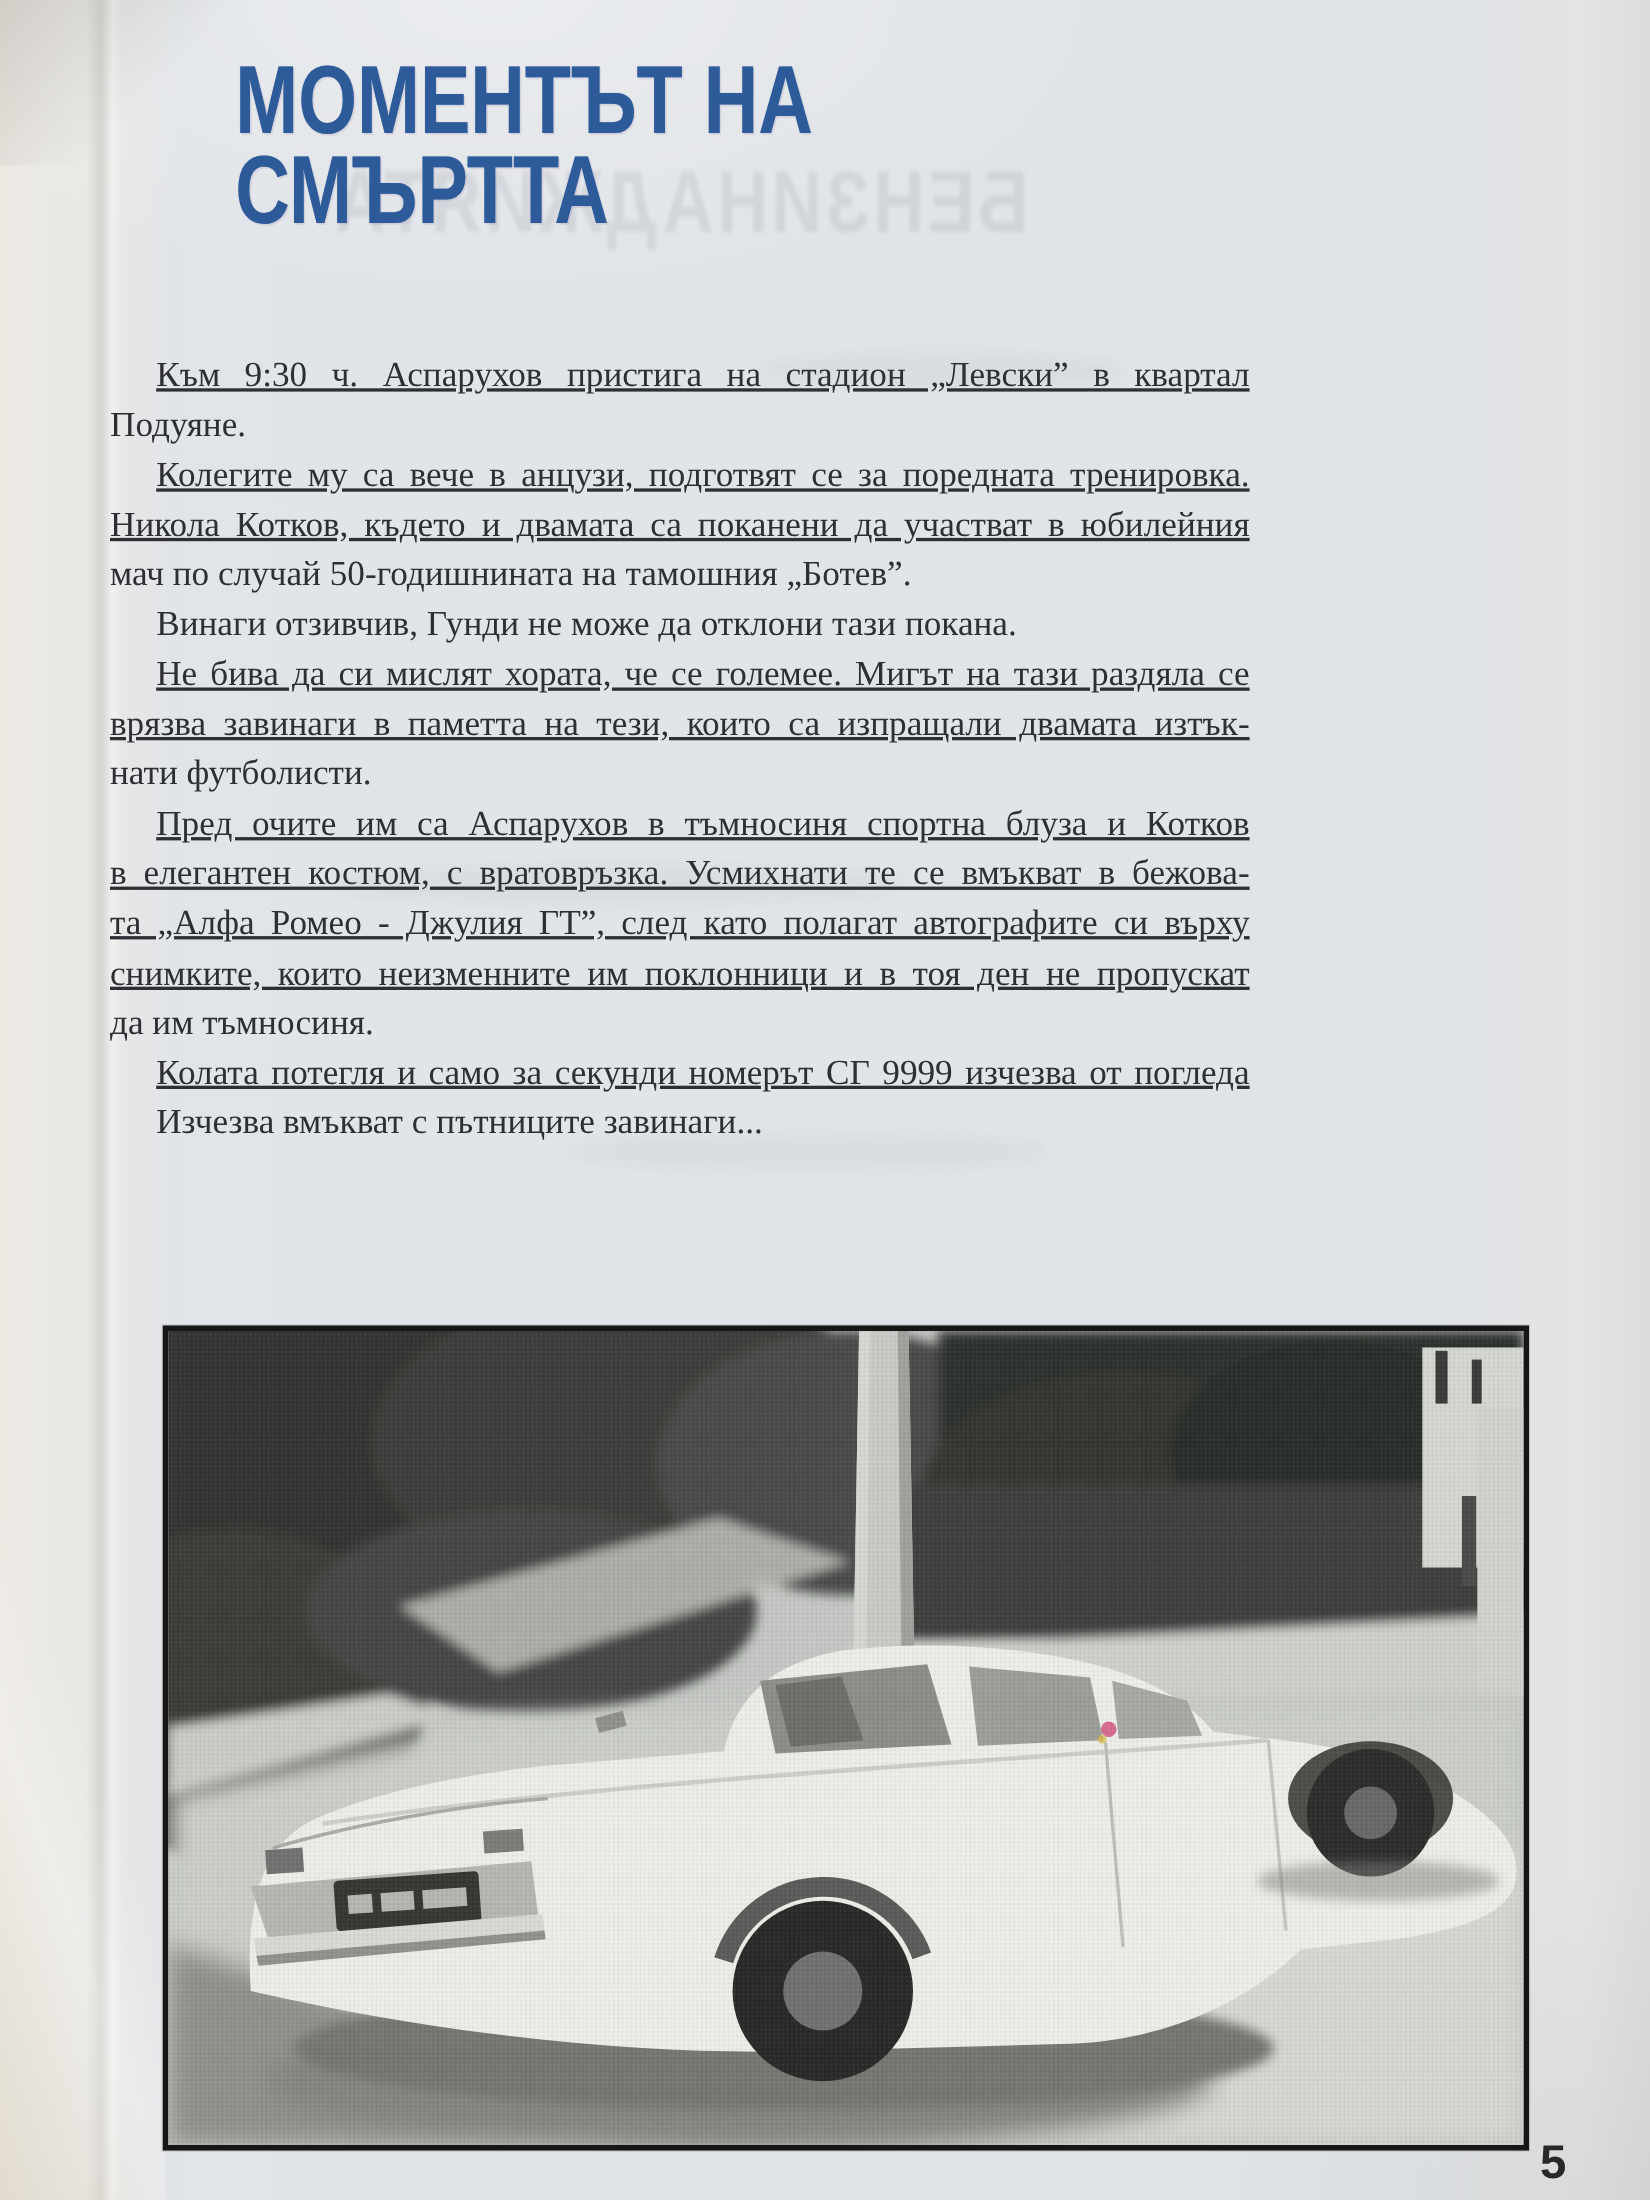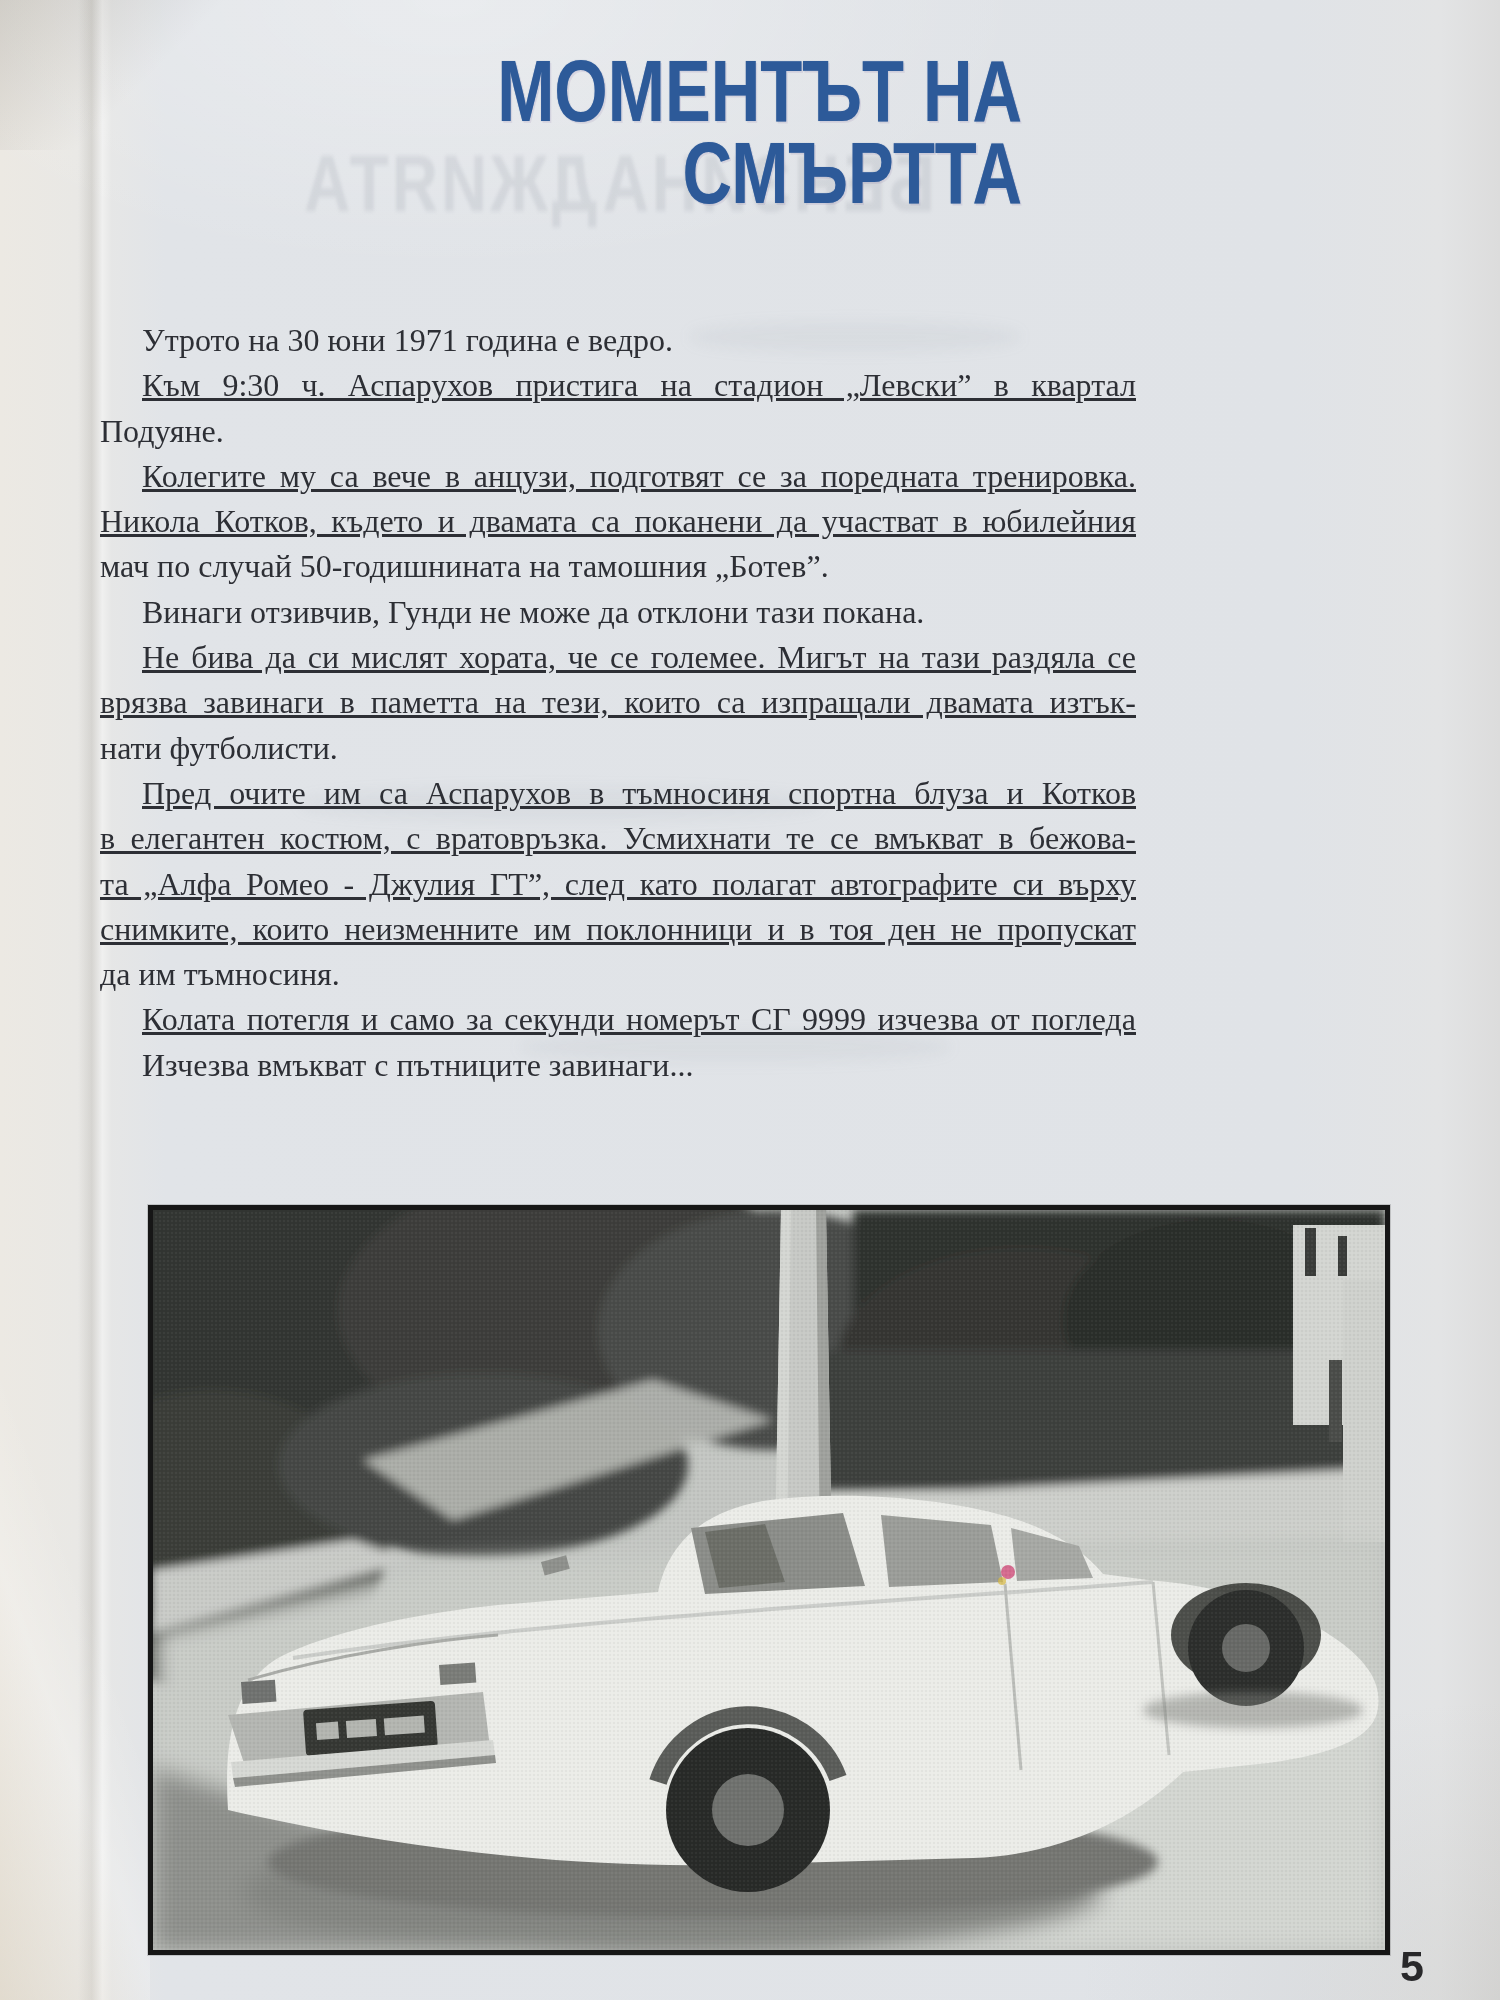--- a/index.html
+++ b/index.html
@@ -31,21 +31,21 @@
   .bleed{
     position:absolute;background:rgba(125,135,150,.08);
     filter:blur(7px);border-radius:45%;
   }
   .b1{left:690px;top:322px;width:330px;height:30px;}
   .b2{left:300px;top:788px;width:520px;height:32px;}
   .b3{left:520px;top:1032px;width:430px;height:30px;}
 
   .title{
     position:absolute;left:100px;top:50px;width:1036px;margin:0;
-    text-align:right;color:#2d5a99;
+    text-align:left;color:#2d5a99;
     font-family:"Liberation Sans",sans-serif;font-weight:bold;
     font-size:88px;line-height:82px;
     text-shadow:0 0 1px rgba(45,90,153,.55), 2px 2px 0 rgba(110,70,140,.10);
   }
   .title-line{transform:scaleX(.78);transform-origin:50% 50%;white-space:nowrap;}
 
   .ghost{
     position:absolute;top:138px;left:68px;width:1100px;text-align:center;
     font-family:"Liberation Sans",sans-serif;font-weight:bold;font-size:80px;
     color:rgba(95,105,122,.12);letter-spacing:4px;white-space:nowrap;
@@ -87,21 +87,20 @@
   <div class="bleed b3"></div>
 
   <div class="ghost">БЕНЗИНАДЖИЯТА</div>
 
   <h1 class="title">
     <div class="title-line">МОМЕНТЪТ НА</div>
     <div class="title-line">СМЪРТТА</div>
   </h1>
 
   <div class="article" id="article">
-      <div class="line ll ind">Утрото на 30 юни 1971 година е ведро.</div>
       <div class="line jl ind">Към  9:30  ч.  Аспарухов  пристига  на  стадион  „Левски”  в  квартал</div>
       <div class="line ll">Подуяне.</div>
       <div class="line jl ind">Колегите му са вече в анцузи, подготвят се за поредната тренировка.</div>
       <div class="line jl">Никола Котков, където и двамата са поканени да участват в юбилейния</div>
       <div class="line ll">мач по случай 50-годишнината на тамошния „Ботев”.</div>
       <div class="line ll ind">Винаги отзивчив, Гунди не може да отклони тази покана.</div>
       <div class="line jl ind">Не бива да си мислят хората, че се големее. Мигът на тази раздяла се</div>
       <div class="line jl">врязва завинаги в паметта на тези, които са изпращали двамата изтък-</div>
       <div class="line ll">нати футболисти.</div>
       <div class="line jl ind">Пред  очите  им  са  Аспарухов  в  тъмносиня  спортна  блуза  и  Котков</div>

